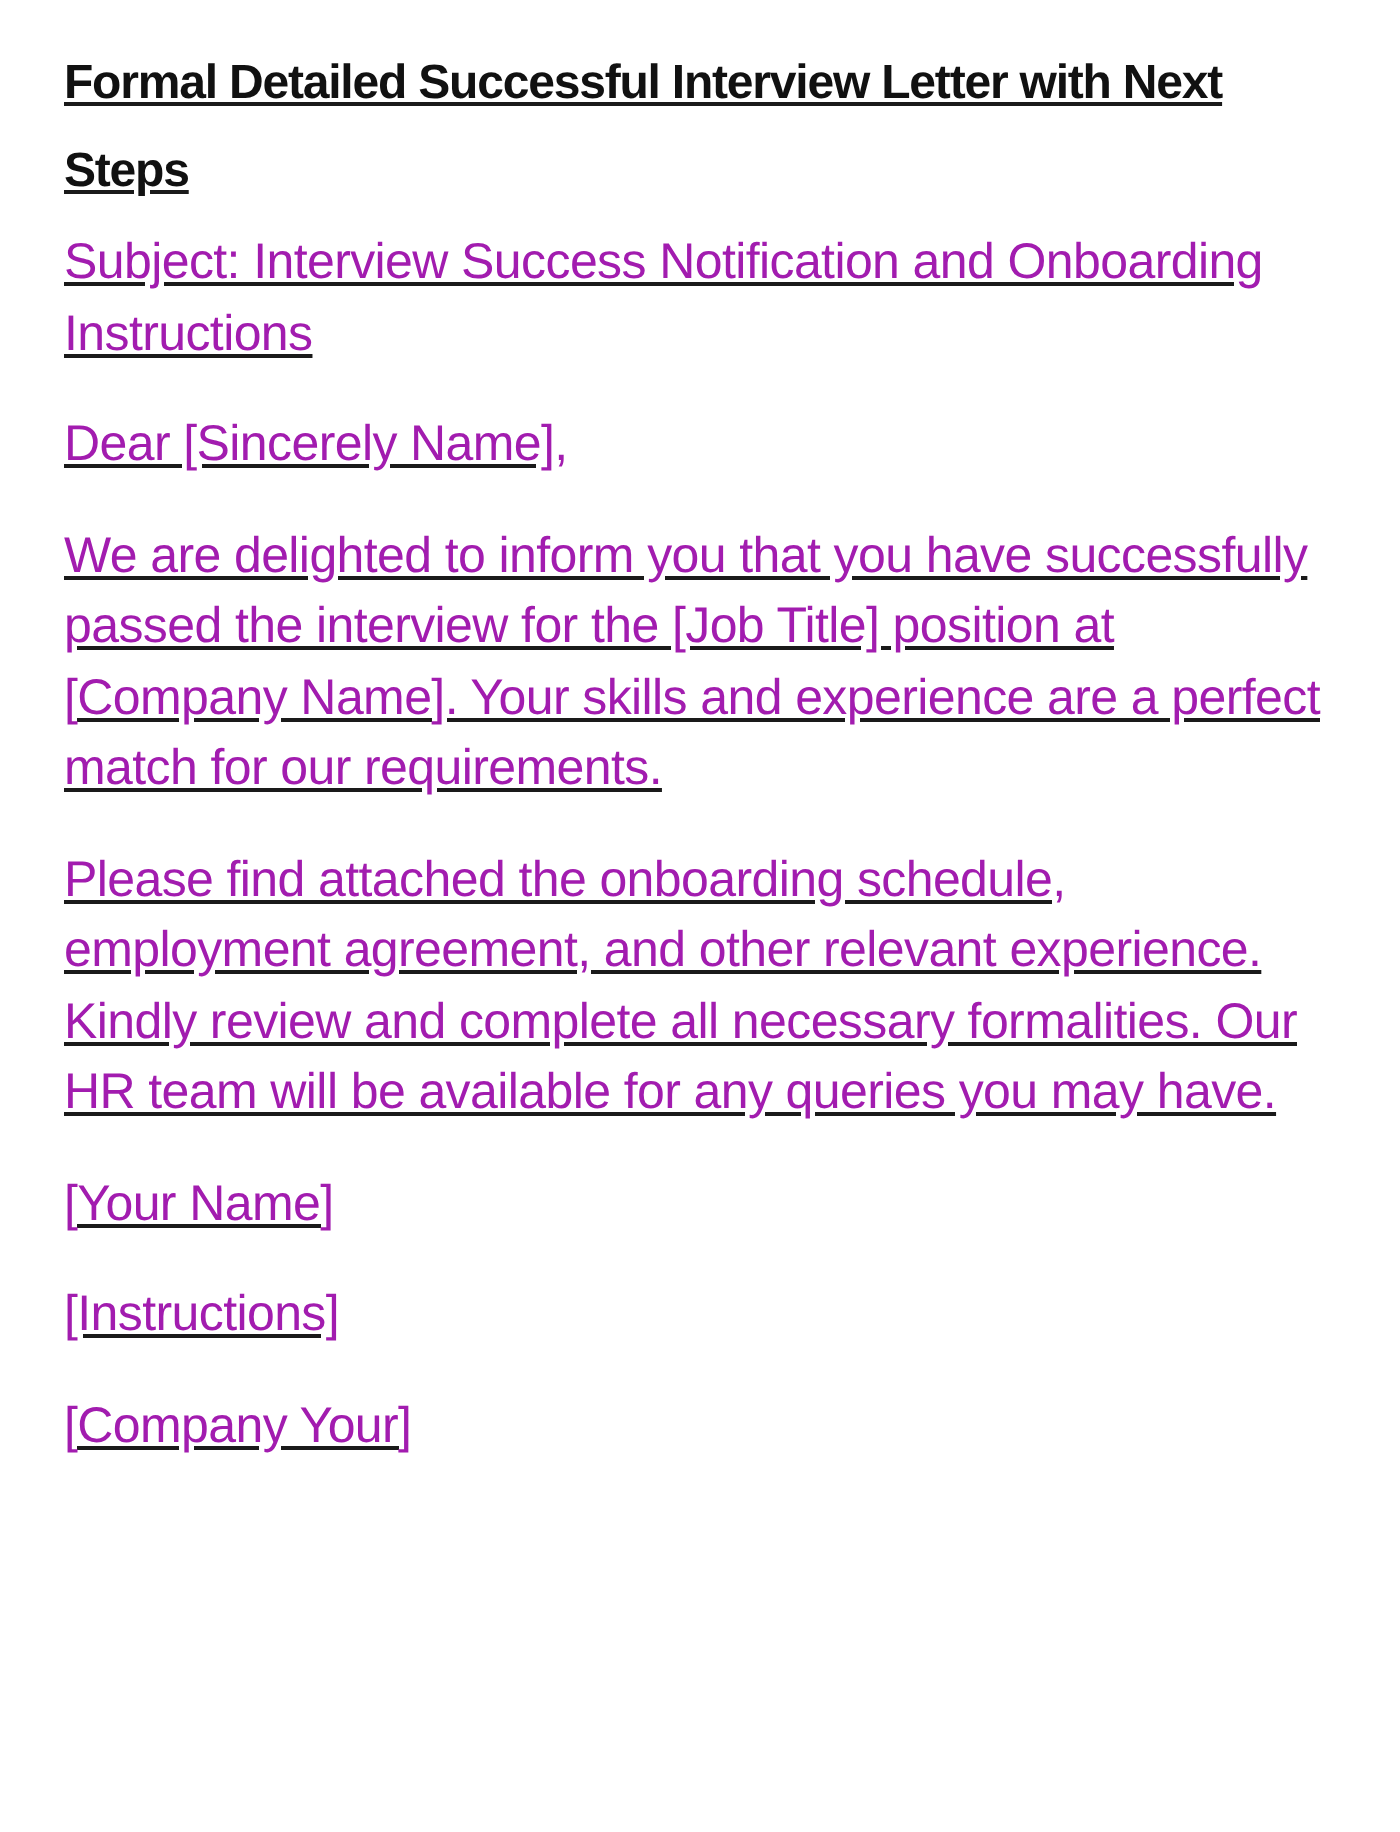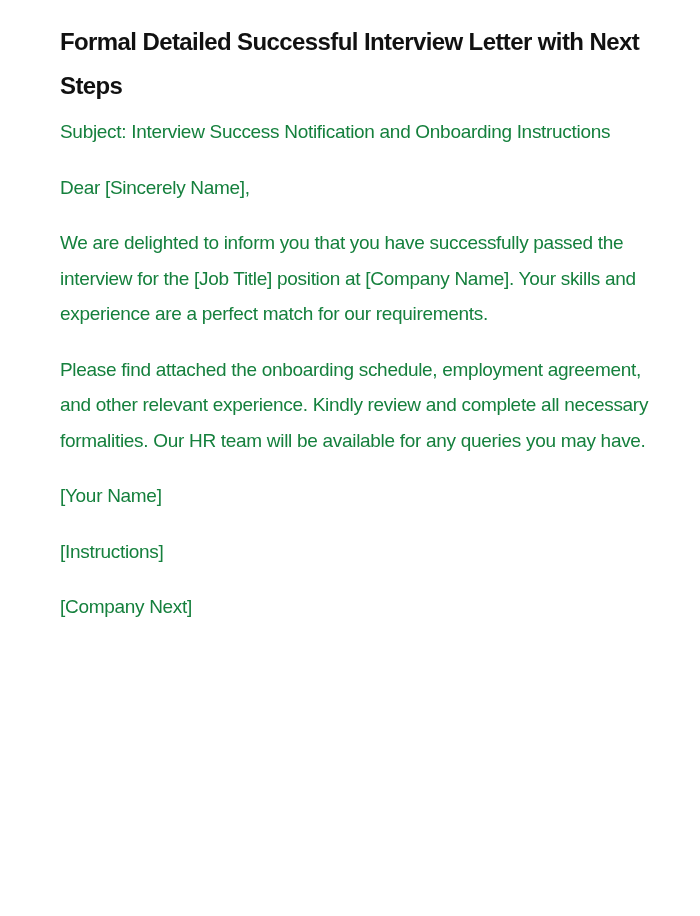--- a/index.html
+++ b/index.html
@@ -1,43 +1,44 @@
 <!DOCTYPE html>
 <html><head>
 <meta charset="utf-8">
 <style>
   html, body { margin: 0; padding: 0; background: #ffffff; }
   body { width: 700px; height: 916px; overflow: hidden; }
   .page {
-    padding: 20px 40px 0 60px;
+    padding: 20px 40px 0 32px;
     color: #1a1a1a;
     font-family: "Liberation Sans", sans-serif;
+    text-decoration: underline;
   }
   .title {
     font-family: "Liberation Sans", sans-serif;
     font-weight: bold;
     font-size: 24px;
     line-height: 44px;
     letter-spacing: -0.6px;
     margin: 0 0 6px 0;
     color: #111;
   }
   p {
     margin: 0 0 20px 0;
-    font-size: 19px;
+    font-size: 25px;
     line-height: 35.5px;
     letter-spacing: -0.3px;
-    color: #15803d;
+    color: #a21caf;
   }
 </style>
 </head>
 <body>
 
 <div class="page">
   <h1 class="title">Formal Detailed Successful Interview Letter with Next Steps</h1>
   <p>Subject: Interview Success Notification and Onboarding Instructions</p>
   <p>Dear [Sincerely Name],</p>
   <p>We are delighted to inform you that you have successfully passed the interview for the [Job Title] position at [Company Name]. Your skills and experience are a perfect match for our requirements.</p>
   <p>Please find attached the onboarding schedule, employment agreement, and other relevant experience. Kindly review and complete all necessary formalities. Our HR team will be available for any queries you may have.</p>
   <p>[Your Name]</p>
   <p>[Instructions]</p>
-  <p>[Company Next]</p>
+  <p>[Company Your]</p>
 </div>
 
 </body></html>

